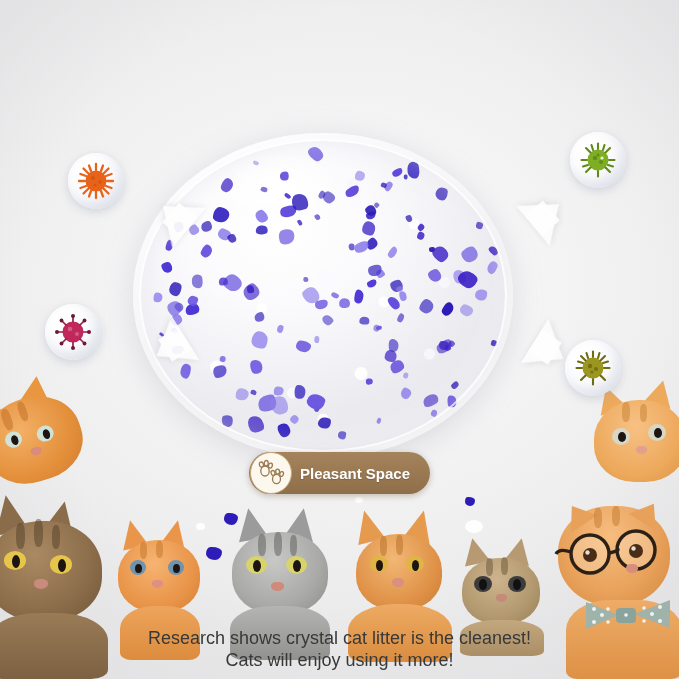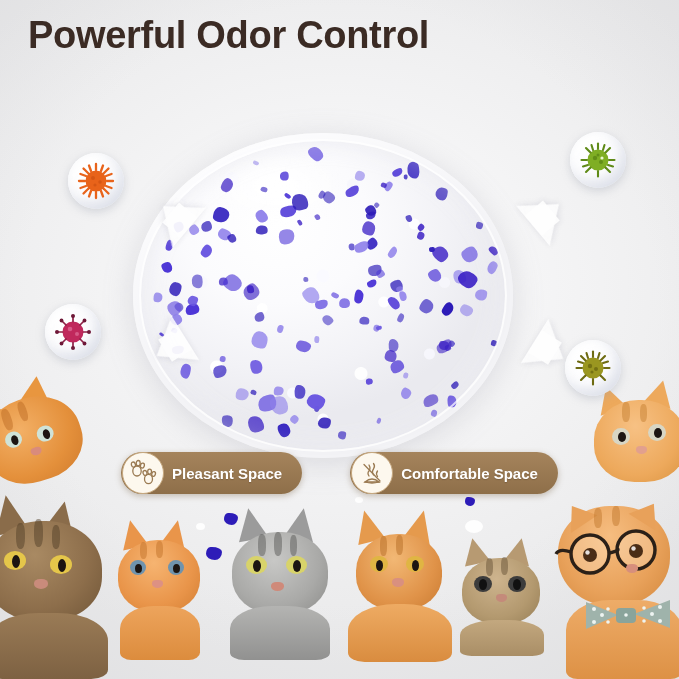--- a/index.html
+++ b/index.html
@@ -532,21 +532,20 @@
   </div>
 
   <div class="crystal" style="left:224px;top:513px;width:14px;height:12px;background:#2d1cb8;z-index:17;"></div>
   <div class="crystal" style="left:206px;top:547px;width:16px;height:13px;background:#2d1cb8;z-index:17;"></div>
   <div class="crystal" style="left:465px;top:497px;width:10px;height:9px;background:#2d1cb8;z-index:26;"></div>
   <div class="speck" style="left:465px;top:520px;width:18px;height:13px;"></div>
   <div class="speck" style="left:196px;top:523px;width:9px;height:7px;"></div>
   <div class="speck" style="left:355px;top:497px;width:8px;height:6px;"></div>
 
   <div class="header">
-    <h1 class="title">Powerful Odor Control</h1>
   </div>
 
   <div class="badges">
     <div class="badge">
       <span class="badge-ico">
         <svg width="30" height="30" viewBox="0 0 30 30">
           <g fill="none" stroke="#9a7a52" stroke-width="1.3">
             <ellipse cx="9" cy="13" rx="4.2" ry="5"></ellipse>
             <ellipse cx="5.4" cy="6.6" rx="2" ry="2.6" transform="rotate(-18 5.4 6.6)"></ellipse>
             <ellipse cx="10.2" cy="5.2" rx="2" ry="2.7"></ellipse>
@@ -554,32 +553,21 @@
             <ellipse cx="20.5" cy="21" rx="4" ry="4.7"></ellipse>
             <ellipse cx="17" cy="15" rx="1.9" ry="2.5" transform="rotate(-18 17 15)"></ellipse>
             <ellipse cx="21.6" cy="13.6" rx="1.9" ry="2.5"></ellipse>
             <ellipse cx="25.6" cy="16" rx="1.8" ry="2.4" transform="rotate(18 25.6 16)"></ellipse>
           </g>
         </svg>
       </span>
       <span class="badge-label">Pleasant Space</span>
     </div>
 
-    <div class="badge">
-      <span class="badge-ico">
-        <svg width="30" height="30" viewBox="0 0 30 30">
-          <g fill="none" stroke="#9a7a52" stroke-width="1.3" stroke-linecap="round">
-            <path d="M8 24 q7 -6 14 0 z"></path>
-            <path d="M8 24 q7 2 14 0"></path>
-            <path d="M12 18 q-2 -3 0 -5 q2 -3 0 -6"></path>
-            <path d="M16.5 17 q-2 -3.5 0 -6 q2 -3 0 -5.5"></path>
-            <path d="M20.5 18.5 q-2 -3 0 -5.5"></path>
-            <line x1="7" y1="6.5" x2="23" y2="23"></line>
-          </g>
-        </svg>
-      </span>
-      <span class="badge-label">Comfortable Space</span>
-    </div>
-  </div>
-
+  </div>
+
+  <div class="caption">
+    <div>Research shows crystal cat litter is the cleanest!</div>
+    <div>Cats will enjoy using it more!</div>
+  </div>
 
   <div class="vignette"></div>
 </div>
 
 </body></html>

